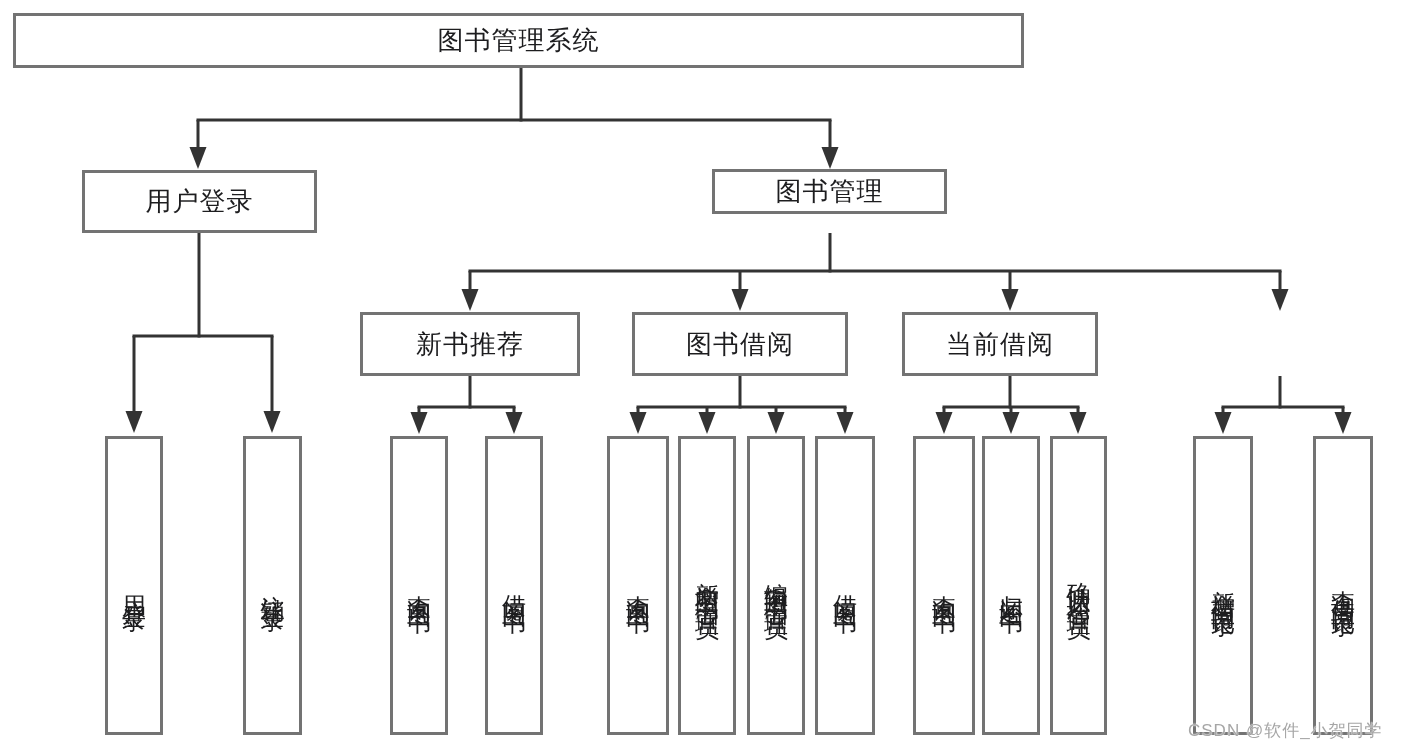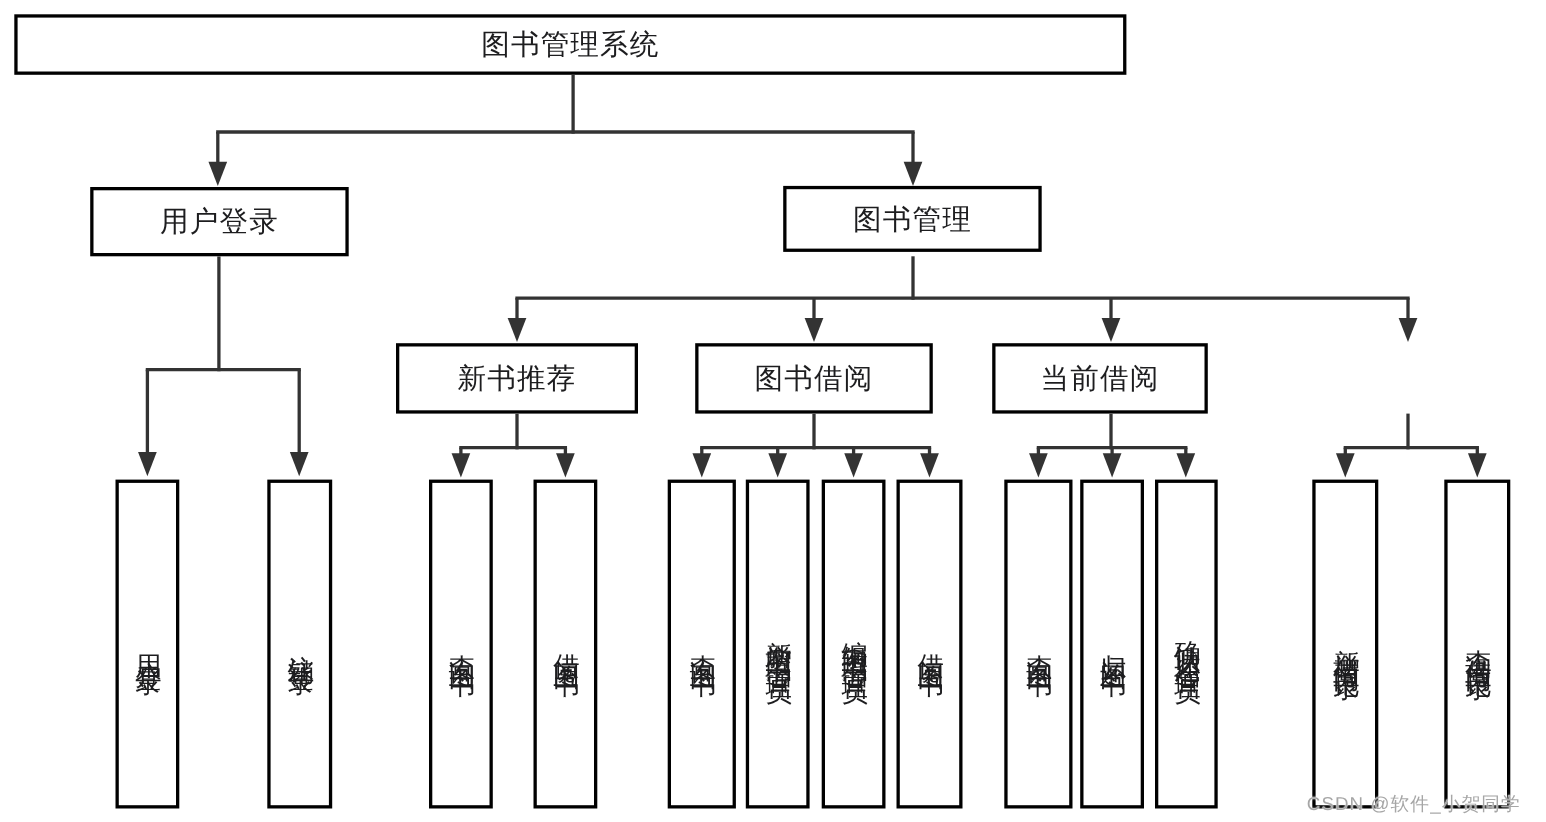--- a/index.html
+++ b/index.html
@@ -13,21 +13,21 @@
   }
   .connector-layer {
     position: absolute;
     left: 0; top: 0;
     width: 1405px; height: 747px;
     pointer-events: none;
   }
   .node {
     position: absolute;
     box-sizing: border-box;
-    border: 3px solid #000000;
+    border: 3px solid #737373;
     background: #ffffff;
     color: #1d1d1f;
     display: flex;
     align-items: center;
     justify-content: center;
     text-align: center;
   }
   .node--h {
     font-size: 26px;
     letter-spacing: 1px;
@@ -135,21 +135,21 @@
       <line class="conn-line" x1="1223" y1="407" x2="1223" y2="414"></line>
       <polygon class="conn-arrow" points="1214.5,412 1231.5,412 1223,434"></polygon>
       <line class="conn-line" x1="1343" y1="407" x2="1343" y2="414"></line>
       <polygon class="conn-arrow" points="1334.5,412 1351.5,412 1343,434"></polygon>
     </g>
   </svg>
 
   <div class="node node--h node--root">图书管理系统</div>
 
   <div class="node node--h" style="left:82px; top:170px; width:235px; height:63px;">用户登录</div>
-  <div class="node node--h" style="left:712px; top:169px; width:235px; height:60px;">图书管理</div>
+  <div class="node node--h" style="left:712px; top:169px; width:235px; height:45px;">图书管理</div>
 
   <div class="node node--h" style="left:632px; top:312px; width:216px; height:64px;">图书借阅</div>
   <div class="node node--h" style="left:360px; top:312px; width:220px; height:64px;">新书推荐</div>
   <div class="node node--h" style="left:902px; top:312px; width:196px; height:64px;">当前借阅</div>
 
   <div class="node leaf" style="left:105px; width:58px;">用户登录</div>
   <div class="node leaf" style="left:243px; width:59px;">注销登录</div>
 
   <div class="node leaf" style="left:390px; width:58px;">查询图书</div>
   <div class="node leaf" style="left:485px; width:58px;">借阅图书</div>

